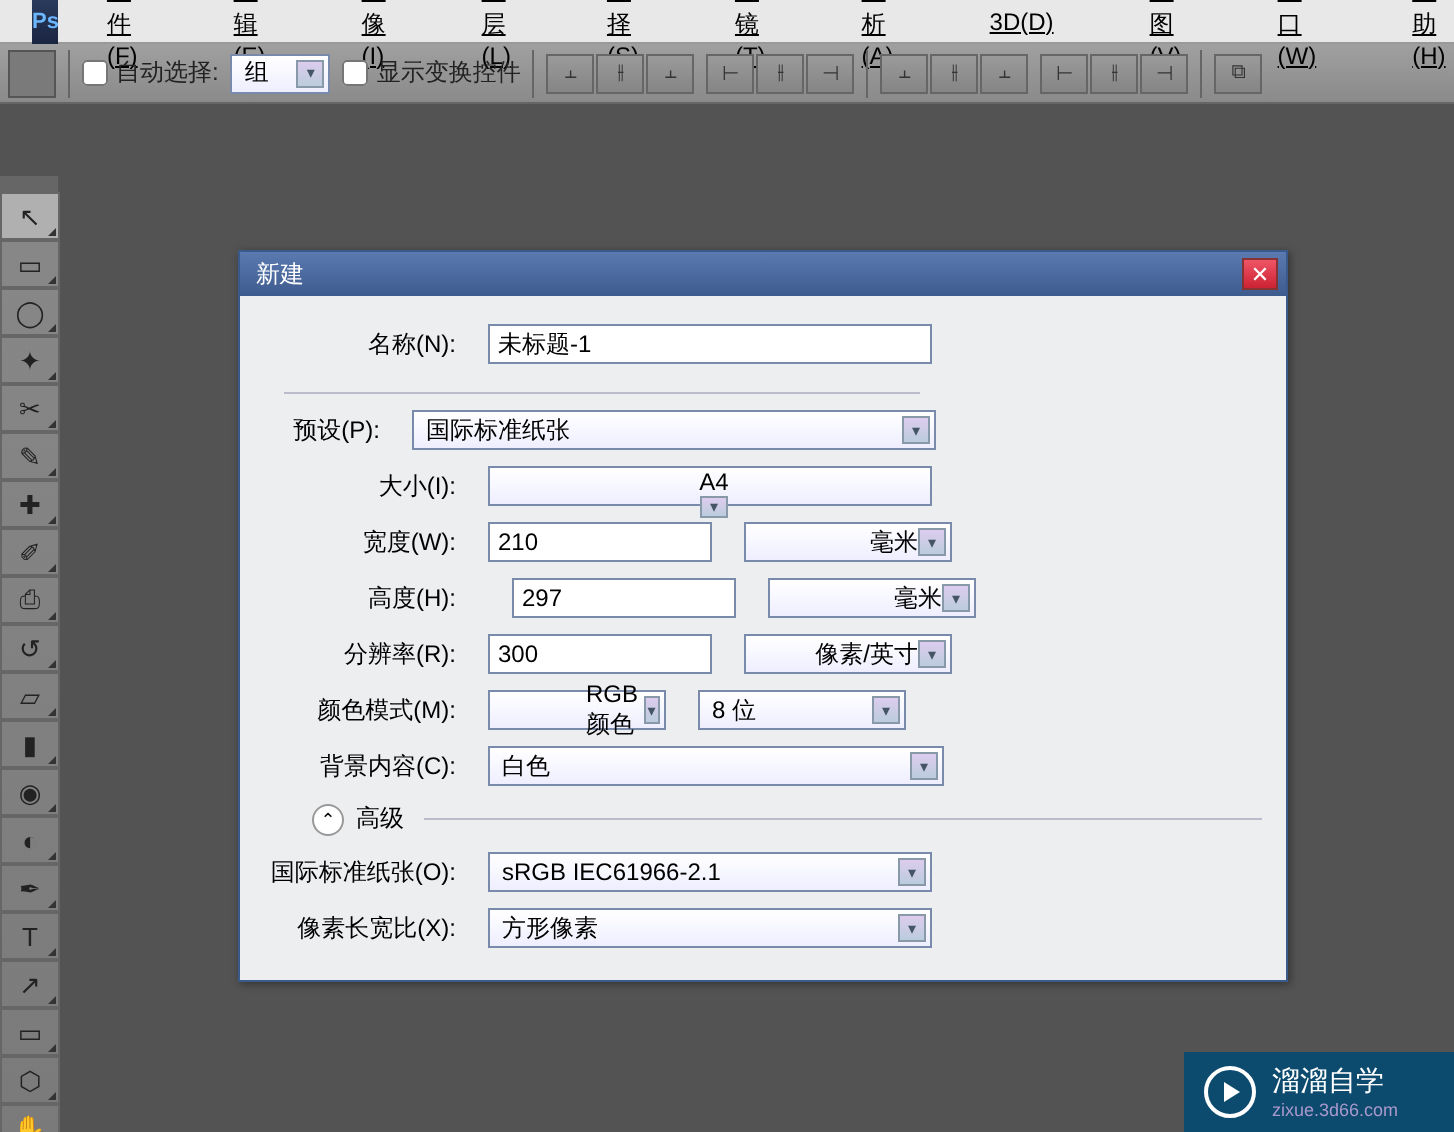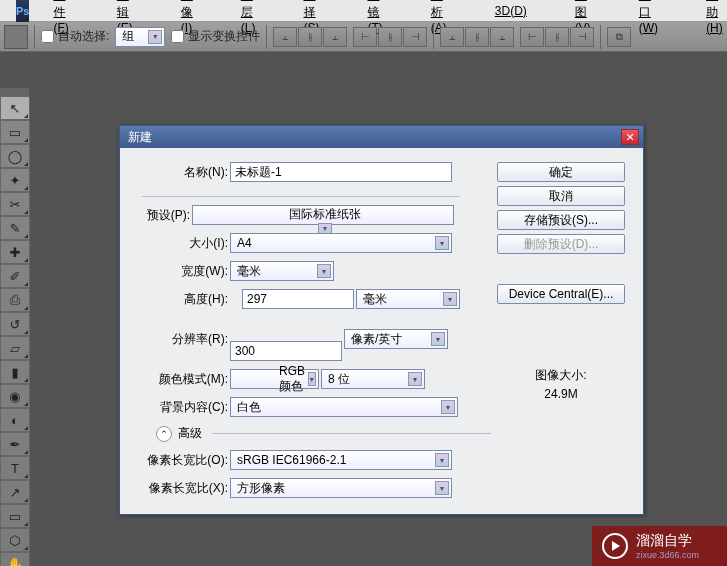--- a/index.html
+++ b/index.html
@@ -26,46 +26,46 @@
 
 .canvas-area { position: absolute; left: 30px; top: 68px; right: 0; bottom: 0; background: #535353; }
 
 .dialog { position: absolute; left: 119px; top: 125px; width: 525px; background: #eceef0; border: 1px solid #3b5a8c; box-shadow: 1px 1px 4px rgba(0,0,0,0.4); }
 .dlg-title { height: 22px; background: linear-gradient(#5a7ab0,#3e5b8e); display: flex; align-items: center; justify-content: space-between; padding: 0 4px 0 8px; color: #fff; font-size: 12px; }
 .close-btn { width: 18px; height: 16px; background: linear-gradient(#e56,#c23); color: #fff; display: flex; align-items: center; justify-content: center; border: 1px solid #833; font-size: 11px; cursor: pointer; }
 .dlg-body { padding: 14px 12px 16px 12px; display: flex; position: relative; }
 .dlg-left { flex: 1; display: flex; flex-direction: column; gap: 8px; }
 .dlg-right { width: 140px; display: flex; flex-direction: column; gap: 4px; align-items: center; }
 
-.row { display: flex; align-items: center; gap: 2px; }
+.row { display: flex; align-items: center; gap: 16px; }
 .lbl { width: 96px; text-align: right; }
 .input { height: 20px; border: 1px solid #7a8aaa; background: #fff; padding: 0 4px; font-size: 12px; }
 .name-input { width: 222px; }
 .select { height: 20px; border: 1px solid #7a8aaa; background: linear-gradient(#fff,#eef); display: flex; align-items: center; justify-content: space-between; padding: 0 2px 0 6px; cursor: pointer; }
 .select-arrow { width: 14px; height: 14px; background: linear-gradient(#dce,#bcd); border: 1px solid #89a; display: flex; align-items: center; justify-content: center; font-size: 8px; color: #456; }
 .preset-select { width: 222px; }
 .size-select { width: 182px; }
 .dim-input { width: 72px; }
-.unit-select { width: 104px; }
+.unit-select { width: 104px; justify-content: flex-end; }
 .mode-select { width: 104px; }
 .bit-select { width: 72px; }
 .bg-select { width: 182px; }
 .profile-select { width: 182px; }
 .aspect-select { width: 182px; }
 
 .fieldset-line { position: relative; height: 1px; background: #bbc; margin: 6px 0 0 10px; width: 318px; }
 .fieldset-lbl { position: absolute; top: -8px; left: 0; background: #eceef0; padding: 0 4px; }
 
 .button { width: 128px; height: 20px; background: linear-gradient(#fefefe,#e4e8f0); border: 1px solid #7a8aaa; border-radius: 2px; cursor: pointer; font-size: 12px; display: flex; align-items: center; justify-content: center; }
 .button.disabled { color: #999; }
 .img-size { margin-top: 58px; text-align: center; line-height: 1.6; }
 
 .chev { width: 16px; height: 16px; border: 1px solid #999; border-radius: 8px; background: #fff; display: flex; align-items: center; justify-content: center; font-size: 9px; }
 
-.watermark { position: absolute; right: 0; bottom: 0; width: 135px; height: 40px; background: #7f1d1d; display: flex; align-items: center; gap: 8px; padding: 0 10px; color: #fff; font-size: 14px; }
+.watermark { position: absolute; right: 0; bottom: 0; width: 135px; height: 40px; background: #0c4a6e; display: flex; align-items: center; gap: 8px; padding: 0 10px; color: #fff; font-size: 14px; }
 .wm-play { width: 26px; height: 26px; border: 2px solid #fff; border-radius: 50%; display: flex; align-items: center; justify-content: center; }
 .wm-play::after { content: ""; border-left: 8px solid #fff; border-top: 5px solid transparent; border-bottom: 5px solid transparent; margin-left: 2px; }
 .wm-sub { font-size: 9px; color: #a9c; }
 </style>
 </head>
 <body>
 
 <div class="menubar">
   <div class="ps-icon">Ps</div>
   <div class="menu-item">文件(F)</div>
@@ -157,50 +157,51 @@
     <div class="dlg-left">
       <div class="row">
         <span class="lbl">名称(N):</span>
         <input class="input name-input" value="未标题-1" style="">
       </div>
       <div class="fieldset-line">
           <span class="fieldset-lbl"></span>
         </div>
       <div class="row">
         <span class="lbl" style="width:64px; margin-left:-6px;">预设(P):</span>
-        <div class="select preset-select" style="width:262px;flex-direction:column;">
+        <div class="select preset-select" style="width:262px;">
           <span>国际标准纸张</span>
           <span class="select-arrow">▾</span>
         </div>
       </div>
       <div class="row">
         <span class="lbl">大小(I):</span>
-        <div class="select size-select" style="width:222px;">
+        <div class="select size-select" style="width:222px;flex-direction:column;">
           <span>A4</span>
           <span class="select-arrow">▾</span>
         </div>
       </div>
       <div class="row">
         <span class="lbl">宽度(W):</span>
+        <input class="input dim-input" style="width: 112px;" value="210">
         <div class="select unit-select">
           <span>毫米</span>
           <span class="select-arrow">▾</span>
         </div>
       </div>
       <div class="row">
         <span class="lbl">高度(H):</span>
         <input class="input dim-input" style="width: 112px; margin-left: 12px;" value="297">
         <div class="select unit-select">
           <span>毫米</span>
           <span class="select-arrow">▾</span>
         </div>
       </div>
       <div class="row">
         <span class="lbl">分辨率(R):</span>
-        <input class="input dim-input" style="width: 112px; margin-top: 24px;" value="300">
+        <input class="input dim-input" style="width: 112px;" value="300">
         <div class="select unit-select">
           <span>像素/英寸</span>
           <span class="select-arrow">▾</span>
         </div>
       </div>
       <div class="row">
         <span class="lbl">颜色模式(M):</span>
         <div class="select mode-select" style="width:89px;padding-left:48px;">
           <span>RGB 颜色</span>
           <span class="select-arrow">▾</span>
@@ -216,44 +217,32 @@
           <span>白色</span>
           <span class="select-arrow">▾</span>
         </div>
       </div>
       <div class="row" style="margin-left:24px; gap:6px;">
         <span class="chev">⌃</span>
         <span>高级</span>
         <div style="flex:1; height:1px; background:#bbc; margin-left:4px;"></div>
       </div>
       <div class="row">
-        <span class="lbl">像素长宽比(O):</span>
+        <span class="lbl">国际标准纸张(O):</span>
         <div class="select profile-select" style="width:222px;">
           <span>sRGB IEC61966-2.1</span>
           <span class="select-arrow">▾</span>
         </div>
       </div>
       <div class="row">
         <span class="lbl">像素长宽比(X):</span>
         <div class="select aspect-select" style="width:222px;">
           <span>方形像素</span>
           <span class="select-arrow">▾</span>
         </div>
-      </div>
-    </div>
-    <div class="dlg-right">
-      <div class="button">确定</div>
-      <div class="button">取消</div>
-      <div class="button">存储预设(S)...</div>
-      <div class="button disabled">删除预设(D)...</div>
-      <div style="height:22px;"></div>
-      <div class="button">Device Central(E)...</div>
-      <div class="img-size">
-        <div>图像大小:</div>
-        <div>24.9M</div>
       </div>
     </div>
   </div>
 </div>
 
 <div class="watermark">
   <div class="wm-play"></div>
   <div>
     <div>溜溜自学</div>
     <div class="wm-sub">zixue.3d66.com</div>

